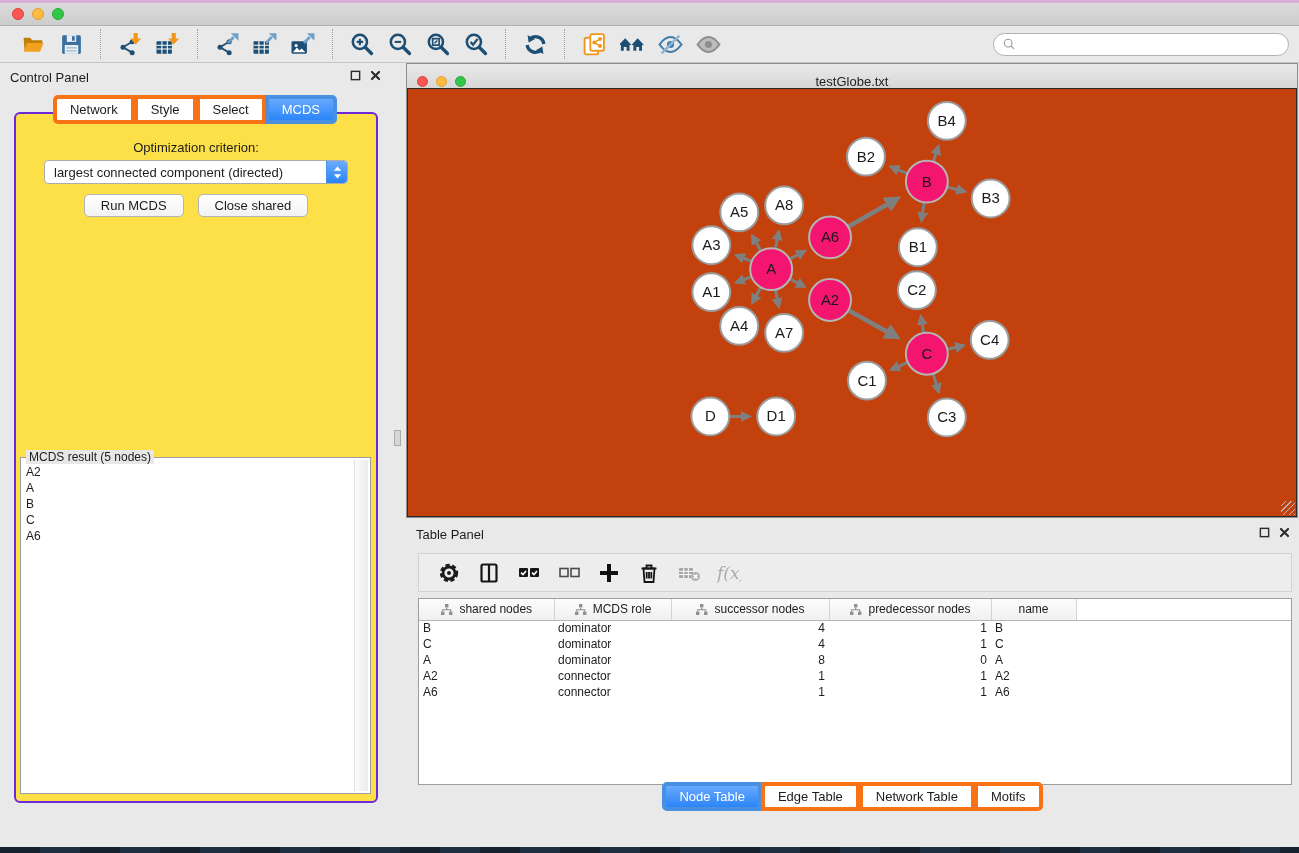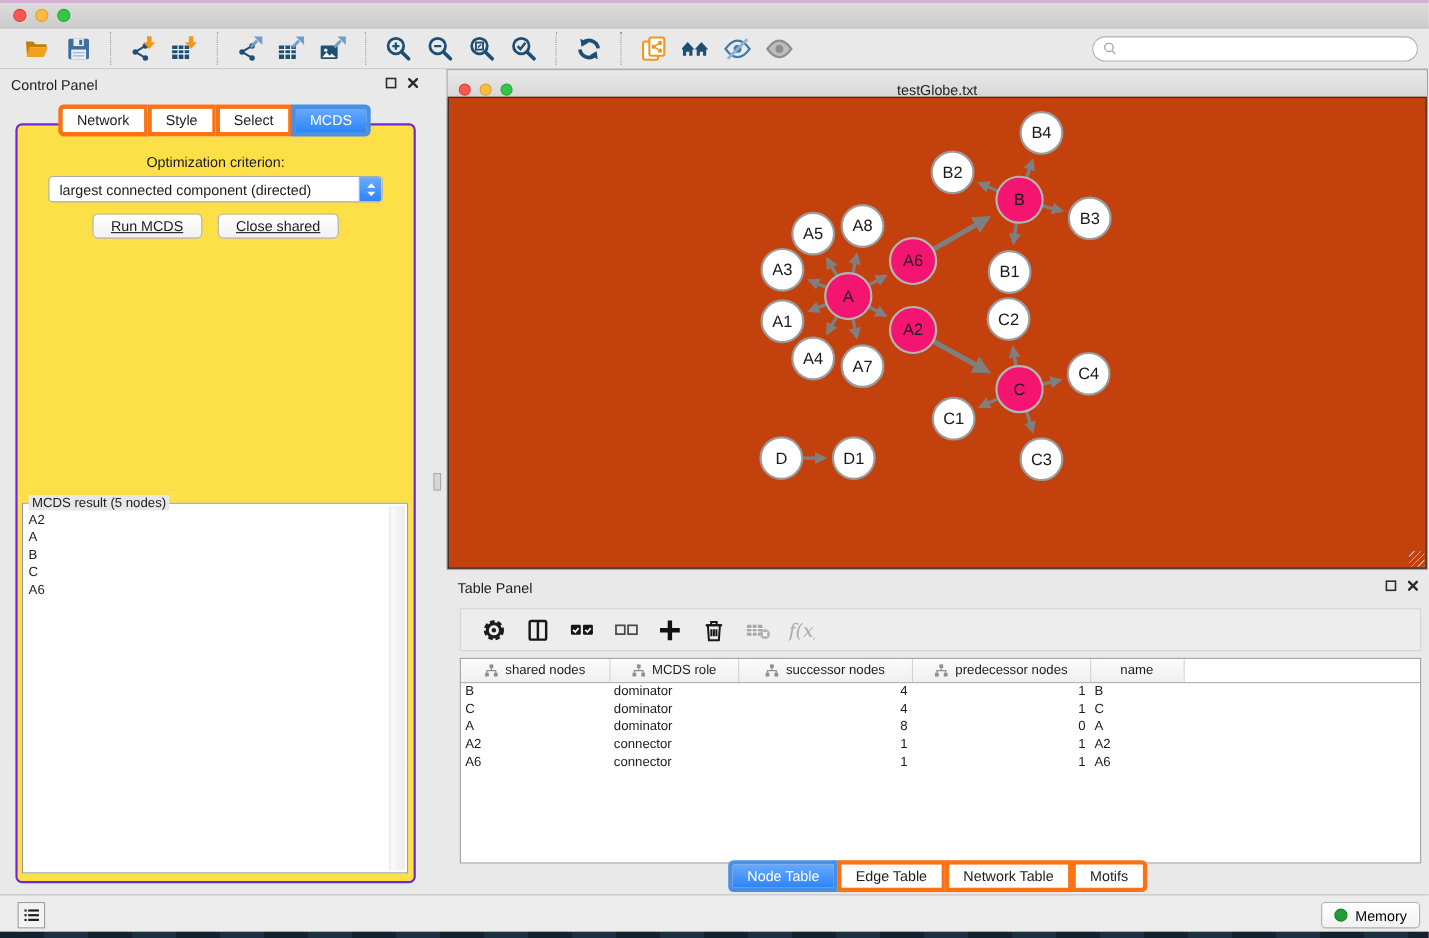--- a/index.html
+++ b/index.html
@@ -46,21 +46,21 @@
     border:2px solid #6d28d9;border-radius:6px;}
   .crit-label{position:absolute;top:26px;left:0;right:0;text-align:center;font-size:13px;}
   .dropdown{position:absolute;top:46px;left:28px;right:28px;height:24px;background:#fff;
     border:1px solid #ababab;border-radius:4px;display:flex;align-items:center;overflow:hidden;}
   .dropdown .dd-text{flex:1;font-size:13px;padding-left:9px;white-space:nowrap;}
   .dropdown .stepper{width:21px;height:100%;background:linear-gradient(#6cabfe,#2a84f8);
     border-left:1px solid #4a90e2;border-radius:0 3px 3px 0;display:flex;align-items:center;justify-content:center;}
   .dropdown .stepper svg{width:13px;height:17px;}
   .cp-buttons{position:absolute;top:80px;left:0;right:0;display:flex;justify-content:center;gap:14px;}
   .btn{background:linear-gradient(#ffffff,#f2f2f2);border:1px solid #b4b4b4;border-radius:5px;
-    font-size:13px;padding:3px 16px;font-family:"Liberation Sans",sans-serif;color:#1c1c1c;text-decoration:underline;}
+    font-size:13px;padding:3px 16px;font-family:"Liberation Sans",sans-serif;color:#1c1c1c;}
   .result-group{position:absolute;left:4px;right:5px;top:343px;bottom:7px;border:1px solid #9e9e9e;
     background:#fff;}
   .result-legend{position:absolute;top:-8px;left:5px;background:#e7e7e7;padding:0 3px;font-size:12px;}
   .result-list{position:absolute;inset:6px 18px 2px 2px;overflow:hidden;}
   .result-list .list-item{font-size:12px;line-height:16px;padding-left:3px;}
   .result-scroll{position:absolute;top:2px;bottom:2px;right:2px;width:14px;
     background:linear-gradient(to right,#fbfbfb,#ececec);border-left:1px solid #e0e0e0;}
   
   .v-divider{position:absolute;left:390px;top:63px;width:16px;height:750px;background:#e9e9e9;}
   .v-divider .grip{position:absolute;left:4px;top:367px;width:7px;height:16px;background:#d6d6d6;
@@ -701,32 +701,14 @@
       </table>
     </div>
     <div class="tp-tabs seg">
         <div class="tab selected">Node Table</div>
         <div class="tab">Edge Table</div>
         <div class="tab">Network Table</div>
         <div class="tab">Motifs</div>
       </div>
   </div>
 
-  <div class="status-bar">
-    <button class="list-btn">
-      <svg viewBox="0 0 24 24">
-        <g fill="#1c1c1c">
-            <rect x="3" y="5" width="2.6" height="2.6"></rect>
-            <rect x="7.5" y="5" width="13" height="2.6"></rect>
-        <rect x="3" y="10.7" width="2.6" height="2.6"></rect>
-            <rect x="7.5" y="10.7" width="13" height="2.6"></rect>
-        <rect x="3" y="16.4" width="2.6" height="2.6"></rect>
-            <rect x="7.5" y="16.4" width="13" height="2.6"></rect>
-          </g>
-      </svg>
-    </button>
-    <button class="memory-btn">
-      <span class="memory-dot"></span>
-      <span>Memory</span>
-    </button>
-  </div>
   <div class="bottom-strip"></div>
 </div>
 
 </body></html>

